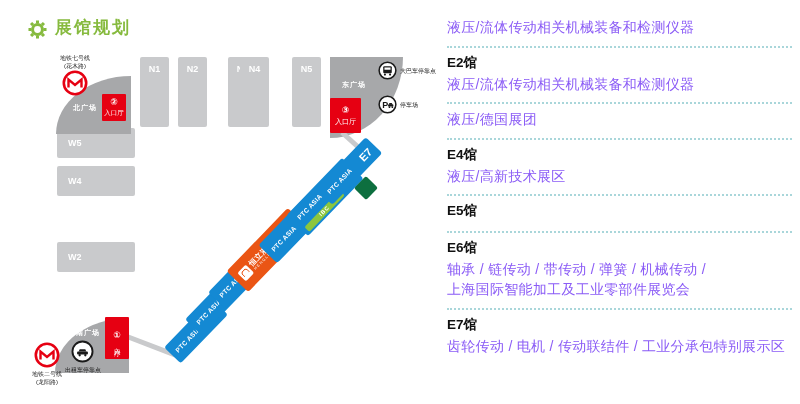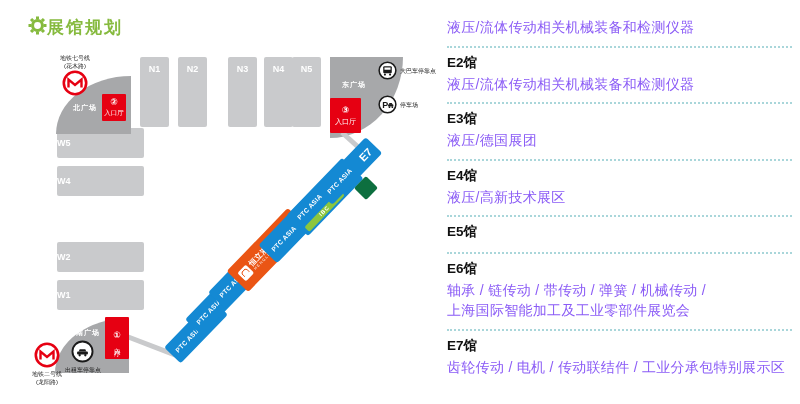--- a/index.html
+++ b/index.html
@@ -1,26 +1,26 @@
 <!DOCTYPE html>
 <html><head>
 <meta charset="utf-8">
 <style>
   html,body{margin:0;padding:0;background:#fff;font-family:"Liberation Sans","DejaVu Sans",sans-serif;}
   .page{position:relative;width:800px;height:404px;background:#fff;overflow:hidden;}
 
   
-  .title{position:absolute;left:28px;top:16px;display:flex;align-items:flex-start;}
+  .title{position:absolute;left:28px;top:16px;display:flex;align-items:flex-end;gap:8px;}
   .title .txt{color:#86ba3e;font-weight:bold;font-size:17px;letter-spacing:2px;}
 
   
   .hall{position:absolute;background:#c9cacc;color:#fff;font-weight:bold;border-radius:2px;box-sizing:border-box;}
   .hall-n{width:29px;height:70px;top:57px;text-align:center;padding-top:7px;font-size:9px;}
-  #n1{left:140px}#n2{left:178px}#n3{left:228px}#n4{left:264px}#n5{left:292px}
-  .hall-w{left:57px;width:87px;height:30px;line-height:30px;padding-left:0;font-size:9px;}
+  #n1{left:140px}#n2{left:178px}#n3{left:228px}#n4{left:240px}#n5{left:292px}
+  .hall-w{left:57px;width:78px;height:30px;line-height:30px;padding-left:11px;font-size:9px;}
   #w5{top:128px}#w4{top:166px}#w3{top:204px}#w2{top:242px}#w1{top:280px}
 
   .fan{position:absolute;background:#a7a8aa;z-index:1;}
   .fan span{position:absolute;color:#fff;font-size:7px;font-weight:bold;letter-spacing:1px;}
   .fan-north{left:56px;top:76px;width:75px;height:58px;border-radius:100% 0 0 0;}
   .fan-north span{left:17px;top:27px;}
   .fan-east{left:330px;top:57px;width:73px;height:81px;border-radius:0 0 100% 0;}
   .fan-east span{left:12px;top:23px;}
   .fan-south{left:55px;top:318px;width:74px;height:55px;border-radius:100% 0 0 0;}
   .fan-south span{left:21px;top:10px;}
@@ -105,21 +105,20 @@
 
   <div class="hall hall-n" id="n1">N1</div>
   <div class="hall hall-n" id="n2">N2</div>
   <div class="hall hall-n" id="n3">N3</div>
   <div class="hall hall-n" id="n4">N4</div>
   <div class="hall hall-n" id="n5">N5</div>
 
   <div class="hall hall-w" id="w5">W5</div>
   <div class="hall hall-w" id="w4">W4</div>
   <div class="hall hall-w" id="w2">W2</div>
-  <div class="hall hall-w" id="w1">W1</div>
 
   <div class="fan fan-north">
       <span>北广场</span>
     </div>
   <div class="fan fan-east">
       <span>东广场</span>
     </div>
   <div class="fan fan-south">
       <span>南广场</span>
     </div>
@@ -233,21 +232,20 @@
 
   <div class="legend">
     <div class="entry">
       <p>液压/流体传动相关机械装备和检测仪器</p>
     </div>
     <div class="entry">
       <h3>E2馆</h3>
       <p>液压/流体传动相关机械装备和检测仪器</p>
     </div>
     <div class="entry">
-      <h3>E3馆</h3>
       <p>液压/德国展团</p>
     </div>
     <div class="entry">
       <h3>E4馆</h3>
       <p>液压/高新技术展区</p>
     </div>
     <div class="entry">
       <h3>E5馆</h3>
     </div>
     <div class="entry">

